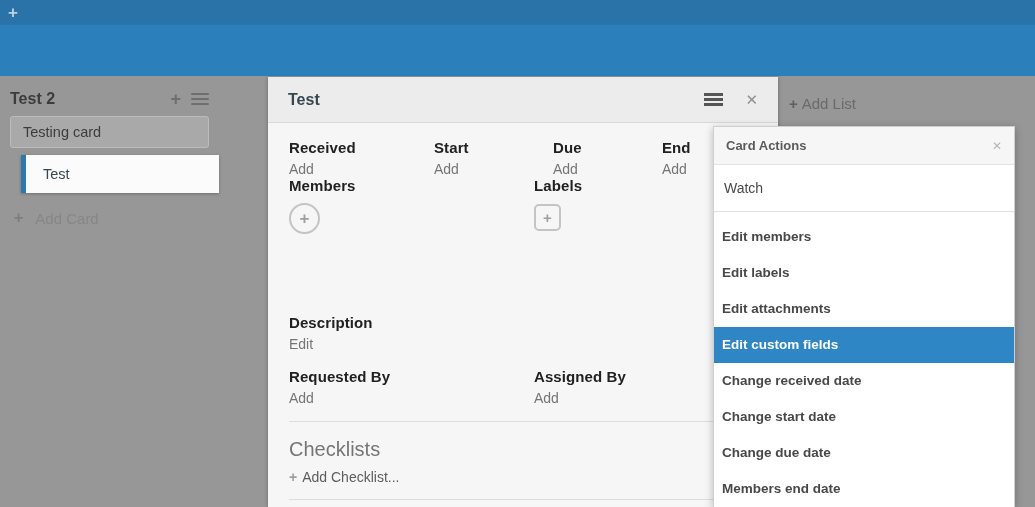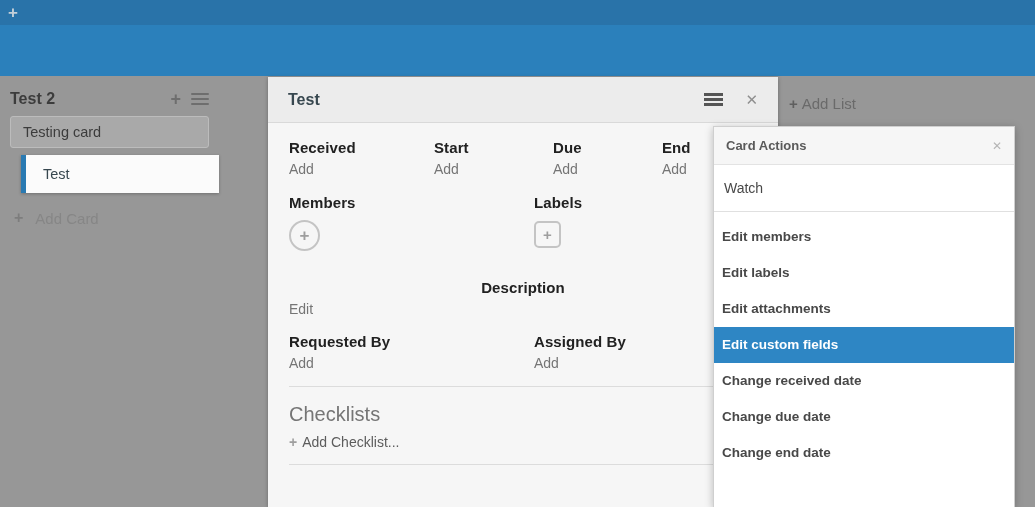--- a/index.html
+++ b/index.html
@@ -70,34 +70,34 @@
   .hamburger i:nth-child(1){ top:0; } .hamburger i:nth-child(2){ top:5px; } .hamburger i:nth-child(3){ top:10px; }
   .modal-close { color:#8f8f8f; font-size:15px; cursor:pointer; line-height:1; }
 
   .modal-body { padding:16px 21px 0 21px; }
   .sec-label { font-size:15px; font-weight:600; color:#212121; letter-spacing:.1px; }
   .sec-action { font-size:14px; color:#757575; margin-top:5px; cursor:pointer; width:max-content; }
 
   .date-row { display:flex; }
   .date-col0 { width:145px; } .date-col1 { width:119px; } .date-col2 { width:109px; } .date-col3 { flex:1; }
 
-  .ml-row { display:flex; margin-top:17px; }
+  .ml-row { display:flex; }
   .ml-col0 { width:245px; } .ml-col1 { flex:1; }
   .member-add-btn {
     margin-top:9px; width:31px; height:31px; border:2px solid #c4c4c4; border-radius:50%;
     color:#9e9e9e; font-size:17px; font-weight:bold; display:flex; align-items:center;
     justify-content:center; cursor:pointer; background:transparent;
   }
   .label-add-btn {
     margin-top:10px; width:27px; height:27px; border:2px solid #c4c4c4; border-radius:5px;
     color:#9e9e9e; font-size:15px; font-weight:bold; display:flex; align-items:center;
     justify-content:center; cursor:pointer; background:transparent;
   }
 
-  .desc-sec { margin-top:28px;text-align:center; }
+  .desc-sec { margin-top:80px; }
   .req-row { display:flex; margin-top:16px; }
   .req-col0 { width:245px; } .req-col1 { flex:1; }
 
   .modal-divider { border-top:1px solid #dcdcdc; margin-top:15px; }
   .checklists-sec { padding-top:16px; }
   .checklists-label { font-size:20px; color:#757575; }
   .add-checklist { display:flex; align-items:center; margin-top:8px; font-size:14px; color:#5c5c5c; cursor:pointer; width:max-content; }
   .add-checklist .plus-glyph { color:#9e9e9e; font-weight:bold; margin-right:5px; font-size:14px; }
   .modal-divider2 { border-top:1px solid #dcdcdc; margin-top:14px; }
 
@@ -235,18 +235,19 @@
       <span class="menu-title">Card Actions</span>
       <span class="menu-close">✕</span>
     </div>
     <div class="menu-watch">Watch</div>
     <div class="menu-items">
       <div class="menu-item">Edit members</div>
       <div class="menu-item">Edit labels</div>
       <div class="menu-item">Edit attachments</div>
       <div class="menu-item active">Edit custom fields</div>
       <div class="menu-item">Change received date</div>
+      <div class="menu-item">Change start date</div>
       <div class="menu-item">Change due date</div>
-      <div class="menu-item">Change end date</div>
+      <div class="menu-item">Members end date</div>
     </div>
   </div>
 
 </div>
 
 </body></html>

